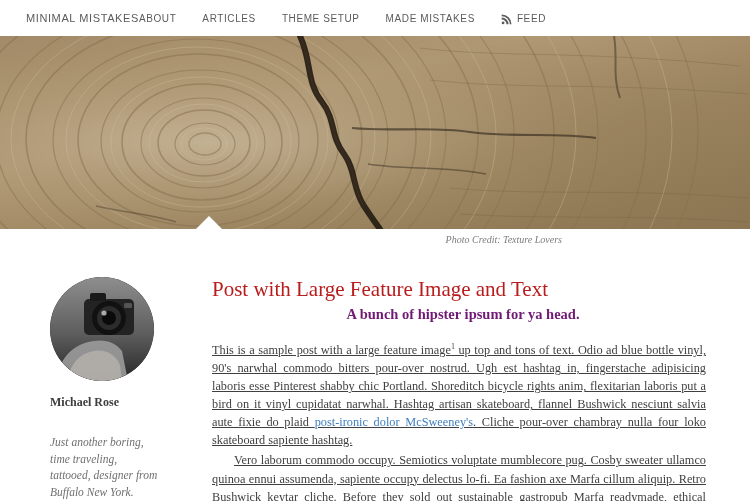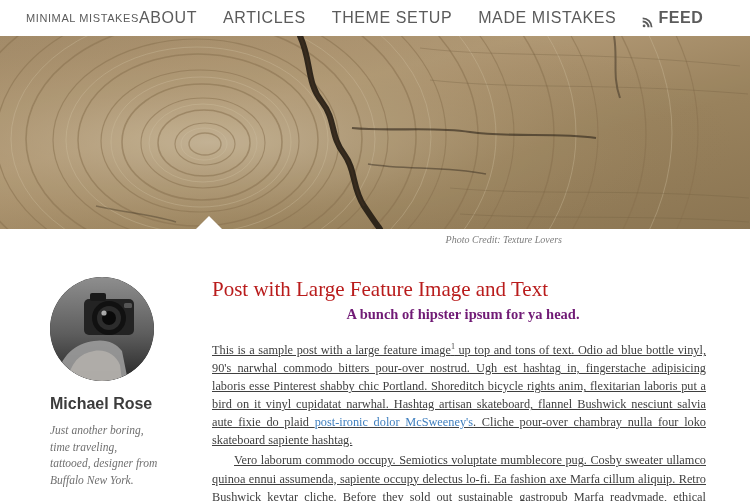--- a/index.html
+++ b/index.html
@@ -31,29 +31,29 @@
     white-space: nowrap;
   }
   .nav {
     display: flex;
     align-items: center;
     margin-left: auto;
     margin-right: 278px;
     gap: 26px;
   }
   .nav-item {
-    font-size: 16px;
+    font-size: 10px;
     letter-spacing: 0.6px;
     color: #5b5b5b;
     text-transform: uppercase;
     white-space: nowrap;
     cursor: pointer;
     text-align: right;
   }
-  .feed-item { display: flex; align-items: center; gap: 5px; font-weight: bold; }
+  .feed-item { display: flex; align-items: center; gap: 5px; }
   .feed-icon { display: inline-block; width: 11px; height: 11px; position: relative; top: 1px; }
 
   
   .hero {
     position: relative;
     height: 193px;
     overflow: hidden;
     background: #9a8466;
   }
   .hero-canvas { position: absolute; inset: 0; }
@@ -96,27 +96,27 @@
   }
   .avatar {
     width: 104px; height: 104px;
     border-radius: 50%;
     overflow: hidden;
     position: relative;
     background: #2b2b2b;
   }
   .author-name {
     margin-top: 14px;
-    font-family: Liberation Sans, sans-serif;
-    font-size: 16px;
+    font-family: Liberation Serif, serif;
+    font-size: 12px;
     color: #3c3c3c;
     font-weight: bold;
   }
   .author-bio {
-    margin-top: 9px;
+    margin-top: 24px;
     font-family: "Liberation Serif", serif;
     font-style: italic;
     font-size: 11.5px;
     line-height: 1.45;
     color: #6f6f6f;
     width: 108px;
   }
 
   .article {
     flex: 1;

